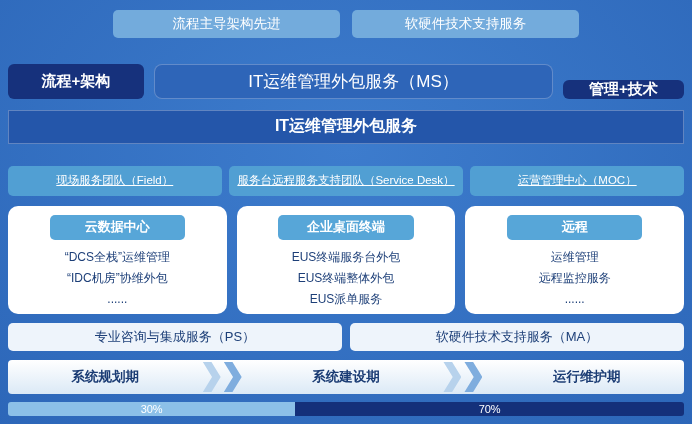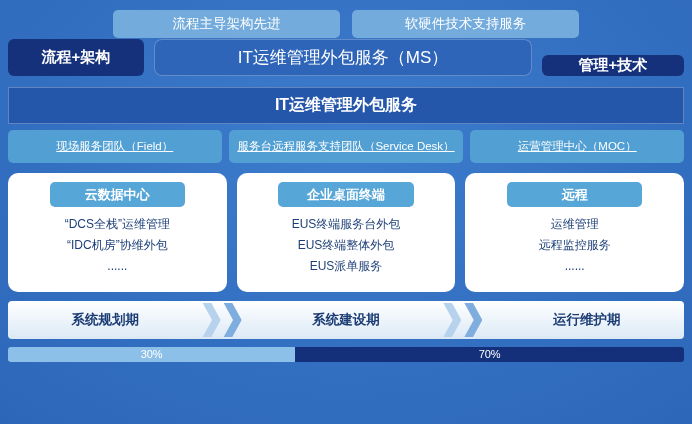--- a/index.html
+++ b/index.html
@@ -7,43 +7,43 @@
   body { font-family:"Liberation Sans","DejaVu Sans",sans-serif; }
   .stage{
     width:692px; height:424px;
     background: radial-gradient(140% 160% at 50% 35%, #3d7ccd 0%, #2c66b8 55%, #1b4a96 100%);
     padding:10px 8px 8px;
     display:flex; flex-direction:column;
   }
   .row{ display:flex; }
 
   
-  .pills{ justify-content:center; gap:12px; height:28px; margin-bottom:1px; }
+  .pills{ justify-content:center; gap:12px; height:28px; margin-bottom:26px; }
   .pill{
     width:227px; height:28px; border-radius:5px;
     background:#73abdc; color:#ffffff; font-size:13.5px;
     display:flex; align-items:center; justify-content:center;
   }
 
   
   .header-row{ gap:10px; height:37px; margin-bottom:11px; }
   .dark-box{
     background:#16317c; color:#fff; font-weight:bold; font-size:15px;
     border-radius:6px; display:flex; align-items:center; justify-content:center;
   }
-  .hl{ width:136px; } .hr{ width:142px;margin-top:16px; }
+  .hl{ width:136px; } .hr{ width:121px;margin-top:16px; }
   .center-box{
     flex:1; background:#2e65b8; color:#fff; font-weight:normal; font-size:17px;
     border-radius:8px; border:1px solid rgba(255,255,255,.25);
     display:flex; align-items:center; justify-content:center;
   }
 
   
   .banner{
-    height:37px; margin-bottom:6px; border-radius:0;
+    height:37px; margin-bottom:22px; border-radius:0;
     background:#2456aa; border:1px solid rgba(255,255,255,.28);
     color:#fff; font-weight:bold; font-size:16px;
     display:flex; align-items:center; justify-content:center;
   }
 
   
   .teams{ gap:7px; height:33px; margin-bottom:10px; }
   .team{
     flex:1; background:#519fd3; color:#fff; font-size:11.5px;
     border-radius:5px; display:flex; align-items:center; justify-content:center;
@@ -147,20 +147,24 @@
     <div class="card">
       <div class="card-title">远程</div>
       <div class="card-items">
         <div class="card-item">运维管理</div>
         <div class="card-item">远程监控服务</div>
         <div class="card-item">......</div>
       </div>
     </div>
   </div>
 
+  <div class="row services">
+    <div class="service">专业咨询与集成服务（PS）</div>
+    <div class="service">软硬件技术支持服务（MA）</div>
+  </div>
 
   <div class="phases">
     <div class="phase">系统规划期</div>
     <div class="chev-sep">
       <span class="chev c1"></span>
       <span class="chev c2"></span>
     </div>
     <div class="phase">系统建设期</div>
     <div class="chev-sep">
       <span class="chev c1"></span>

